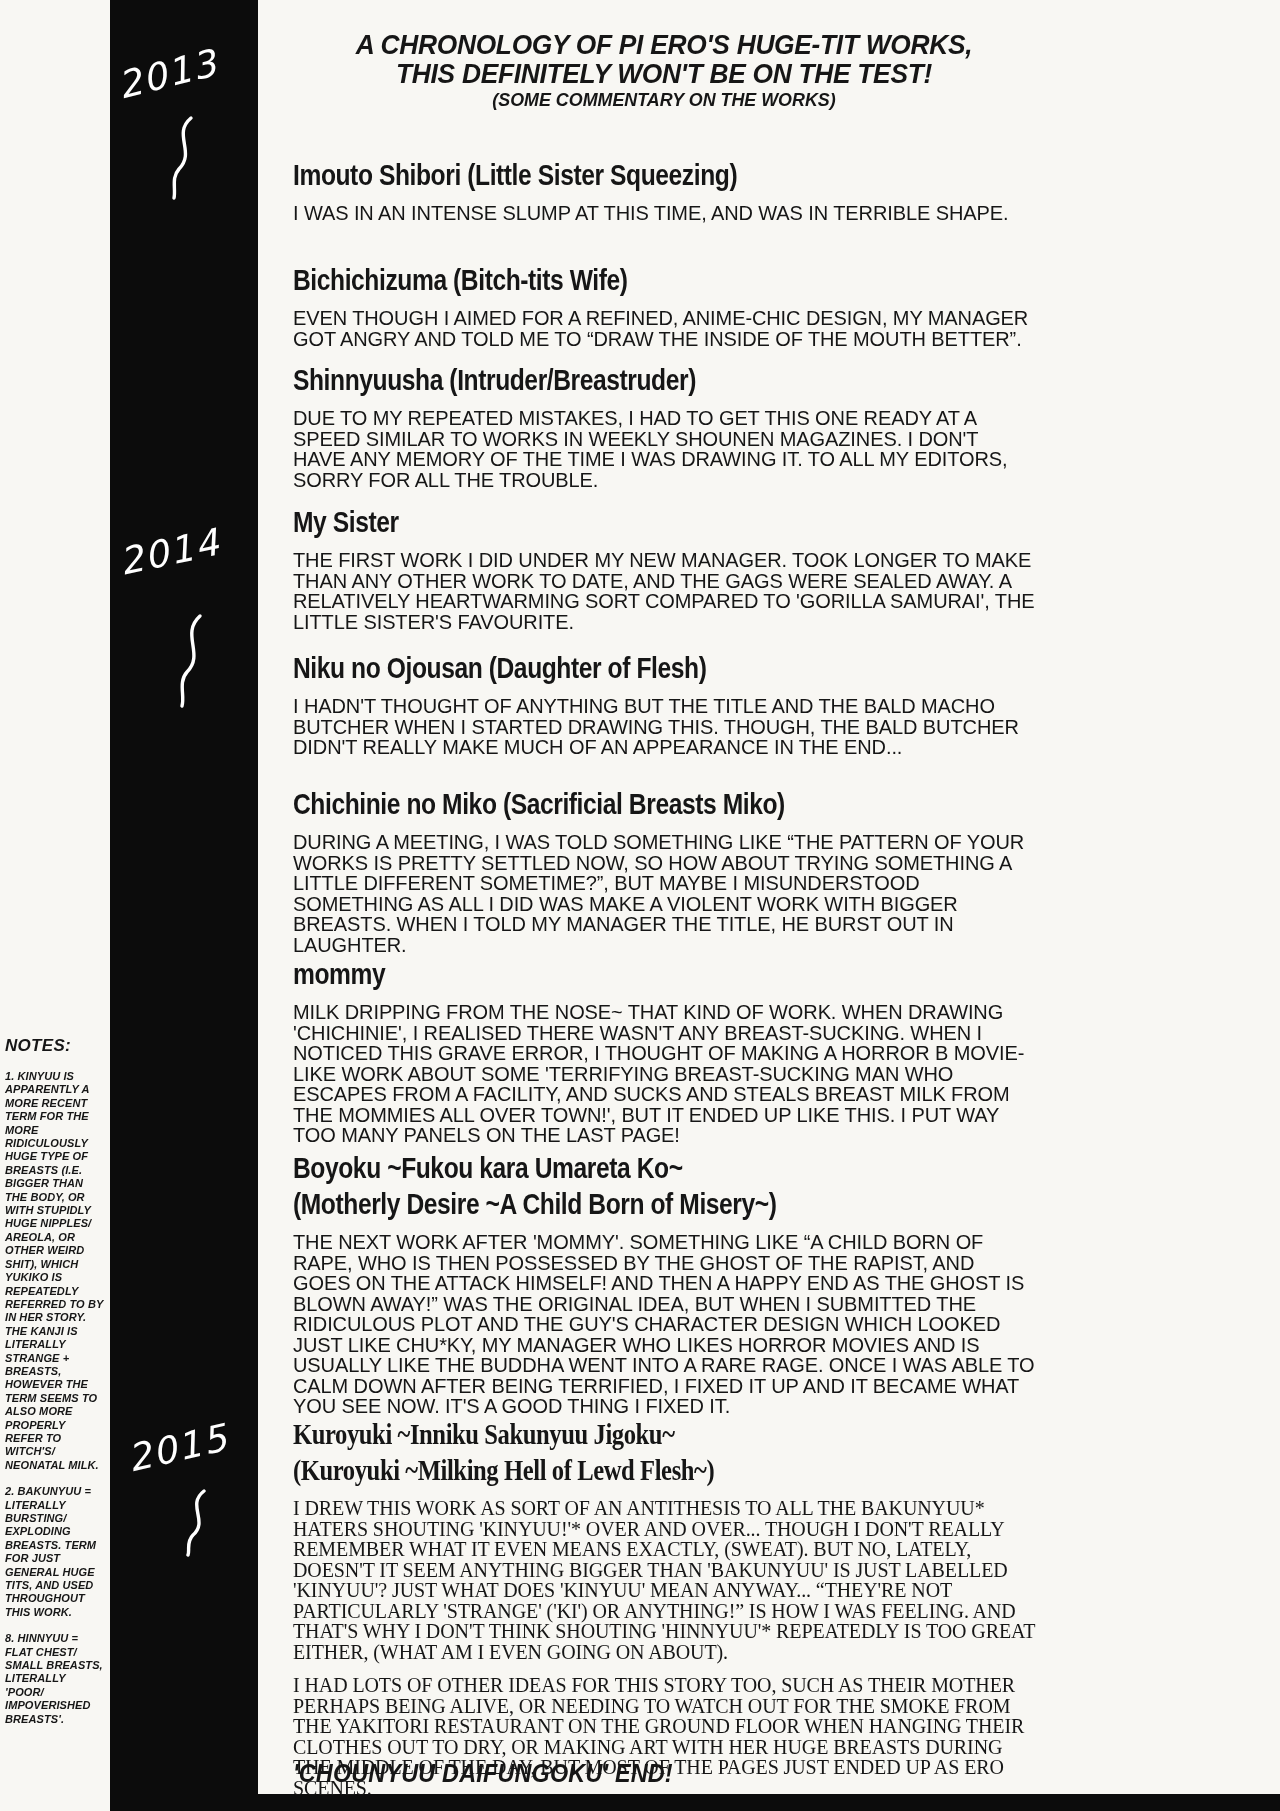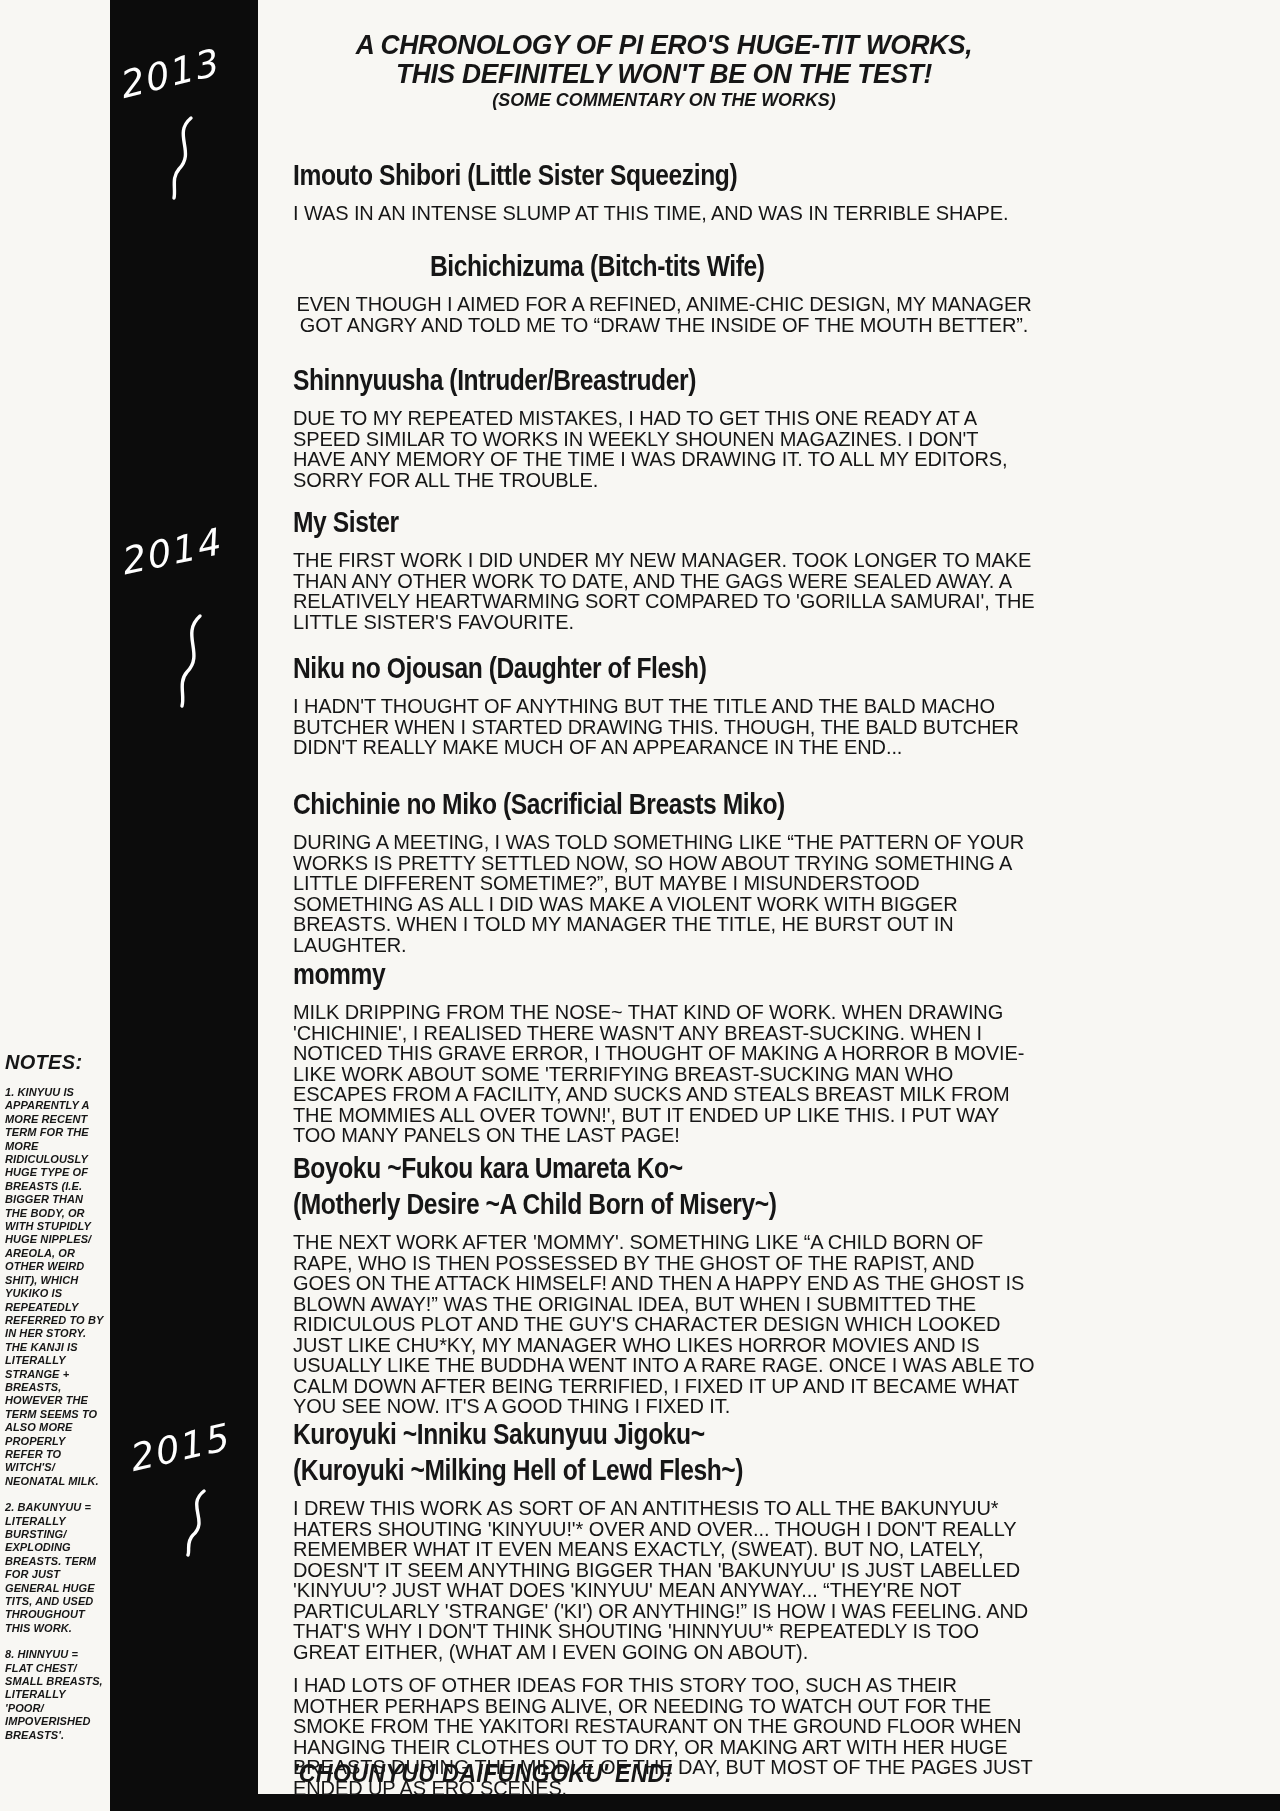--- a/index.html
+++ b/index.html
@@ -47,22 +47,22 @@
   .squiggle-3{left:180px;top:1488px;}
 
   
   .notes{
     position:absolute;left:5px;top:1036px;width:100px;
     font-style:italic;
     font-size:11px;line-height:13.4px;
     letter-spacing:0.1px;
   }
   .notes-header{
-    font-weight:bold;font-size:20px;line-height:20px;
-    margin:16px 0 14px 0;letter-spacing:0.3px;
+    font-weight:bold;font-size:17px;line-height:20px;
+    margin:0 0 14px 0;letter-spacing:0.3px;
   }
   .note-item{margin:0 0 13px 0;font-weight:bold;}
 
   
   .title-block{
     position:absolute;left:293px;top:30px;width:742px;
     text-align:center;
     font-weight:bold;font-style:italic;
     transform:scaleX(0.94);transform-origin:center top;
   }
@@ -75,23 +75,23 @@
     font-size:30px;line-height:36px;font-weight:bold;
     letter-spacing:-0.5px;
     transform:scaleX(0.82);transform-origin:left top;
     white-space:nowrap;
   }
   .entry-body{
     margin:10px 0 0 0;
     font-size:20px;line-height:20.5px;
     letter-spacing:-0.1px;
   }
-  .e1{top:157px;} .e2{top:248px;text-align:center;} .e3{top:362px;}
+  .e1{top:157px;} .e2{top:262px;} .e3{top:362px;}
   .e4{top:504px;} .e5{top:650px;} .e6{top:786px;}
-  .e7{top:956px;} .e8{top:1150px;} .e9{top:1416px;}
+  .e7{top:956px;} .e8{top:1150px;} .e9{top:1416px;font-family:Liberation Serif, serif;}
 
   .end-line{
     position:absolute;left:293px;top:1758px;
     font-weight:bold;font-style:italic;
     font-size:26px;line-height:30px;
     letter-spacing:0.2px;
     transform:scaleX(0.9);transform-origin:left top;
     white-space:nowrap;
   }
 </style>

